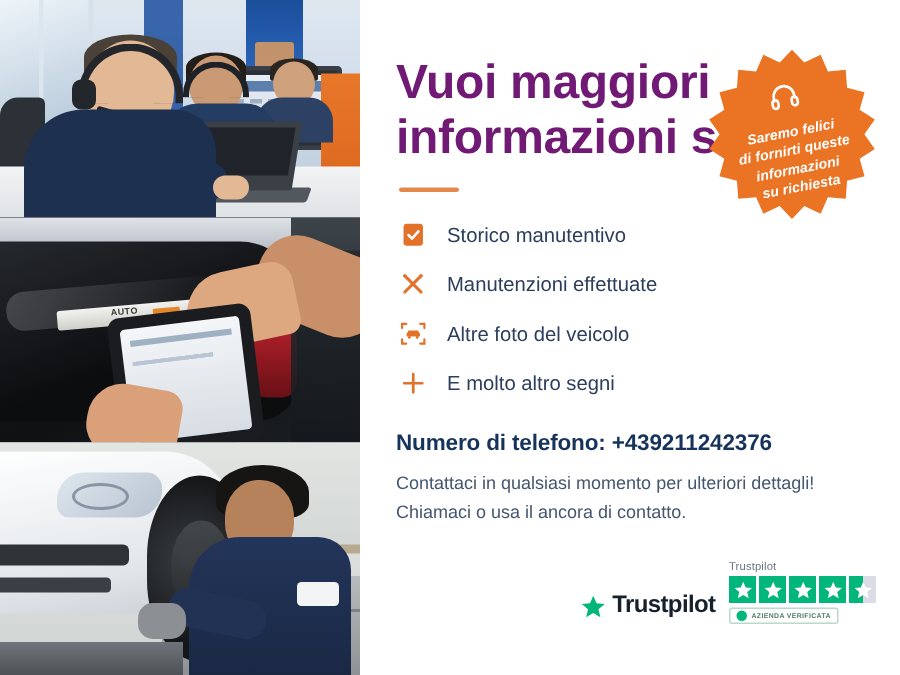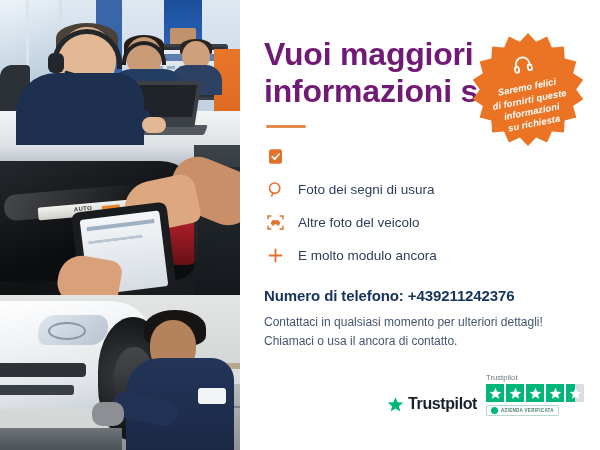--- a/index.html
+++ b/index.html
@@ -276,52 +276,55 @@
 
     <ul class="feature-list">
 
       <li class="feature">
         <span class="feat-icon">
           <svg viewBox="0 0 22 22" width="19" height="19" fill="none">
             <rect x="3.5" y="2.5" width="15" height="17" rx="2.5" fill="#e2722a"></rect>
             <path d="M7.3 11.2l2.7 2.8 5-5.6" stroke="#fff" stroke-width="2" stroke-linecap="round" stroke-linejoin="round"></path>
           </svg>
         </span>
+        <span class="feat-label">Storico manutentivo</span>
       </li>
-
 
       <li class="feature">
         <span class="feat-icon">
-          <svg viewBox="0 0 22 22" width="19" height="19" fill="none" stroke="#e2722a" stroke-width="1.8" stroke-linecap="round">
-            <circle cx="10" cy="9.5" r="6"></circle>
-            <path d="M8.2 14.6L6.6 18.6"></path>
-          </svg>
-        </span>
-        <span class="feat-label">Foto dei segni di usura</span>
+          <svg viewBox="0 0 22 22" width="19" height="19" fill="none" stroke="#e2722a" stroke-width="2.4" stroke-linecap="round">
+            <path d="M4.5 4.5L17 17"></path>
+            <path d="M17 4.5L4.5 17"></path>
+            <circle cx="4.5" cy="4.5" r="1.3" fill="#e2722a" stroke="none"></circle>
+            <circle cx="17" cy="4.5" r="1.3" fill="#e2722a" stroke="none"></circle>
+          </svg>
+        </span>
+        <span class="feat-label">Manutenzioni effettuate</span>
       </li>
+
 
       <li class="feature">
         <span class="feat-icon">
           <svg viewBox="0 0 22 22" width="19" height="19" fill="none" stroke="#e2722a" stroke-width="1.7" stroke-linecap="round">
             <path d="M2.4 6.6V3.4h3.2M16.4 3.4h3.2v3.2M19.6 15.4v3.2h-3.2M5.6 18.6H2.4v-3.2"></path>
             <path d="M5.8 13.2h10.4v-2.1l-1.6-2.6H7.4l-1.6 2.6z" fill="#e2722a" stroke="none"></path>
             <circle cx="8" cy="13.8" r="1.1" fill="#e2722a" stroke="none"></circle>
             <circle cx="14" cy="13.8" r="1.1" fill="#e2722a" stroke="none"></circle>
           </svg>
         </span>
         <span class="feat-label">Altre foto del veicolo</span>
       </li>
 
       <li class="feature">
         <span class="feat-icon">
           <svg viewBox="0 0 22 22" width="19" height="19" fill="none" stroke="#e2722a" stroke-width="2.1" stroke-linecap="round">
             <path d="M11 4v14M4 11h14"></path>
           </svg>
         </span>
-        <span class="feat-label">E molto modulo ancora</span>
+        <span class="feat-label">E molto altro segni</span>
       </li>
 
     </ul>
 
     <div class="phone">Numero di telefono: +439211242376</div>
     <div class="contact">
       <div>Contattaci in qualsiasi momento per ulteriori dettagli!</div>
       <div>Chiamaci o usa il ancora di contatto.</div>
     </div>
 

